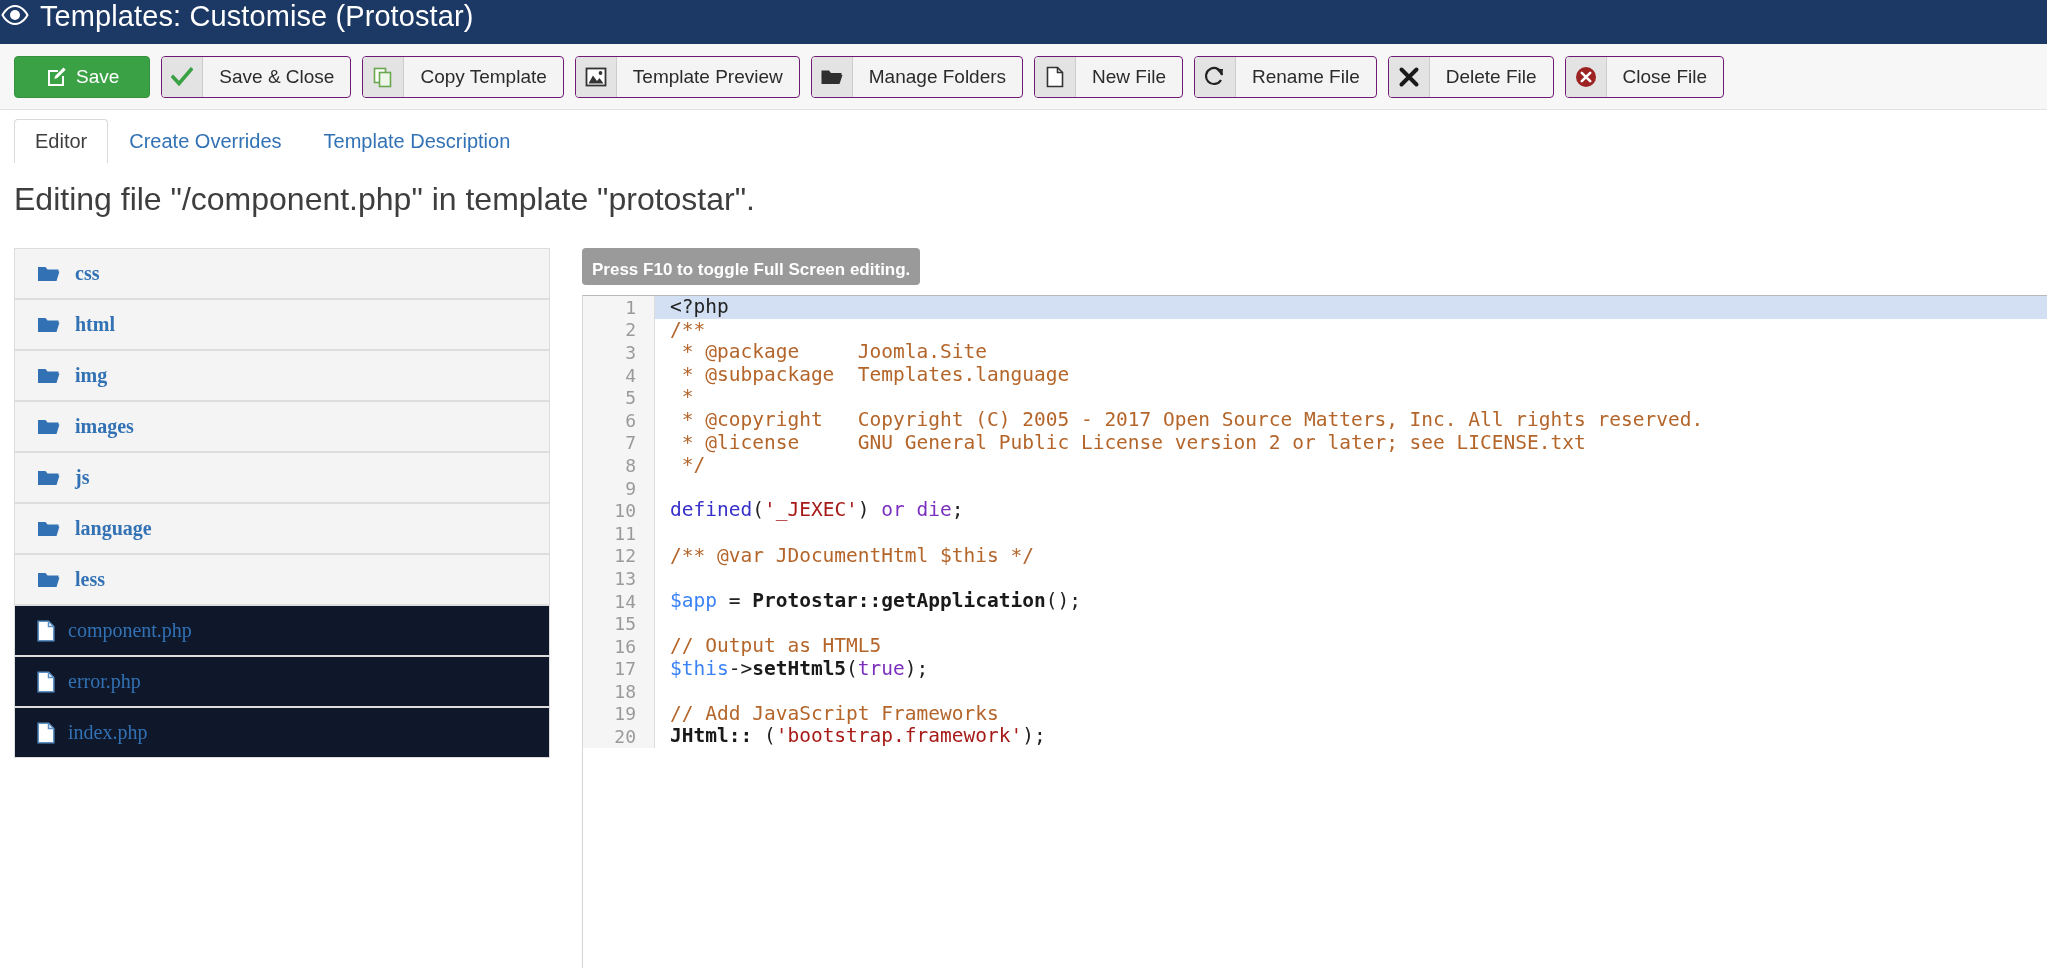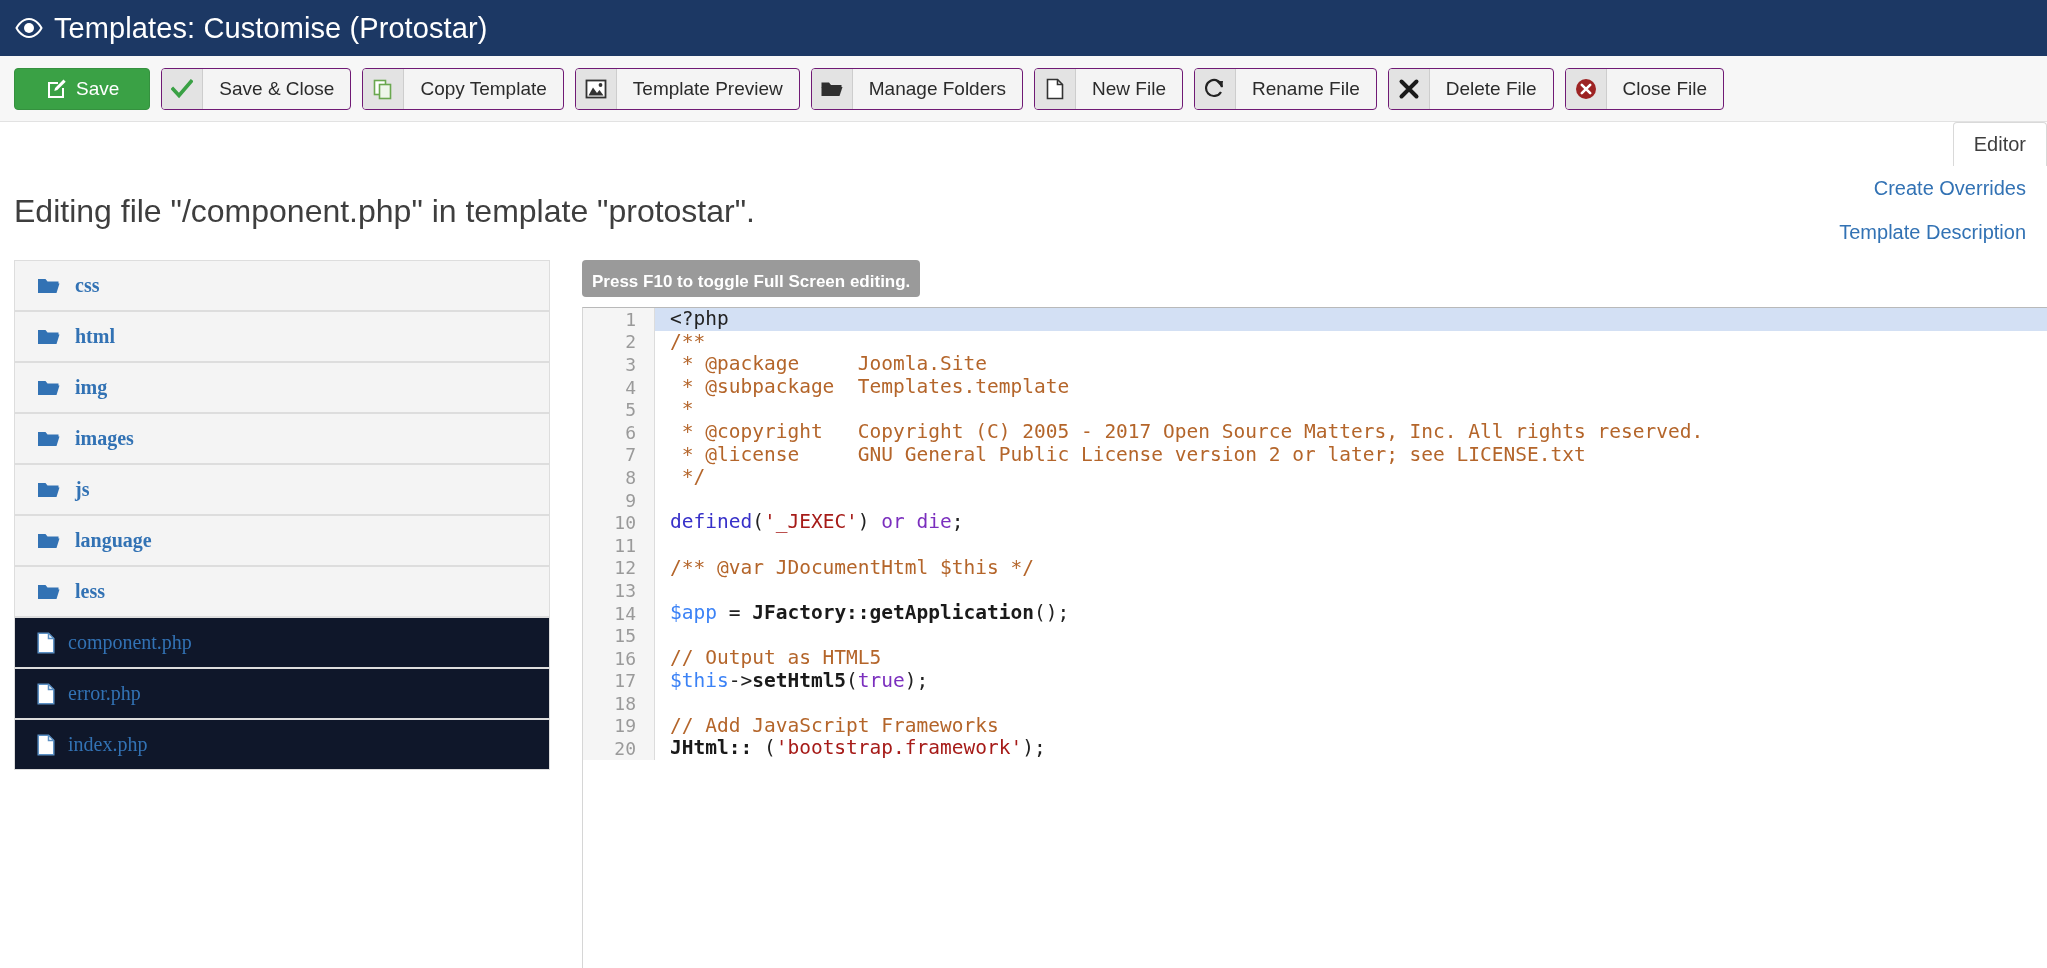--- a/index.html
+++ b/index.html
@@ -6,25 +6,23 @@
   html, body {
     margin: 0; padding: 0;
     width: 2047px; height: 968px;
     overflow: hidden;
     background: #ffffff;
     font-family: "Liberation Sans", sans-serif;
   }
 
   
   #header-bar {
-    height: 56px;
+    height: 44px;
     background: #1c3864;
     display: flex;
-    align-items: center;
-    padding-left: 14px;
   }
   #header-eye {
     width: 30px; height: 30px;
     display: flex; align-items: center; justify-content: center;
     margin-right: 10px;
   }
   #header-title {
     color: #ffffff;
     font-size: 29px;
     letter-spacing: 0.1px;
@@ -80,21 +78,20 @@
     display: flex; align-items: center;
   }
 
   
   #tabs {
     display: flex;
     align-items: flex-end;
     padding-left: 14px;
     height: 53px;
     background: #ffffff;
-    flex-direction: column;
   }
   .tab {
     padding: 11px 20px 12px 20px;
     font-size: 20px;
     color: #3272b4;
     cursor: pointer;
     border: 1px solid transparent;
     border-bottom: none;
     border-radius: 4px 4px 0 0;
     line-height: 1;
@@ -434,21 +431,21 @@
           <div class="code-line">
             <div class="ln">2</div>
             <div class="src"><span class="t-com">/**</span></div>
           </div>
           <div class="code-line">
             <div class="ln">3</div>
             <div class="src"><span class="t-com"> * @package     Joomla.Site</span></div>
           </div>
           <div class="code-line">
             <div class="ln">4</div>
-            <div class="src"><span class="t-com"> * @subpackage  Templates.template</span></div>
+            <div class="src"><span class="t-com"> * @subpackage  Templates.language</span></div>
           </div>
           <div class="code-line">
             <div class="ln">5</div>
             <div class="src"><span class="t-com"> *</span></div>
           </div>
           <div class="code-line">
             <div class="ln">6</div>
             <div class="src"><span class="t-com"> * @copyright   Copyright (C) 2005 - 2017 Open Source Matters, Inc. All rights reserved.</span></div>
           </div>
           <div class="code-line">
@@ -474,21 +471,21 @@
           <div class="code-line">
             <div class="ln">12</div>
             <div class="src"><span class="t-com">/** @var JDocumentHtml $this */</span></div>
           </div>
           <div class="code-line">
             <div class="ln">13</div>
             <div class="src">&nbsp;</div>
           </div>
           <div class="code-line">
             <div class="ln">14</div>
-            <div class="src"><span class="t-var">$app</span><span class="t-def"> = </span><span class="t-bold">JFactory::getApplication</span><span class="t-def">();</span></div>
+            <div class="src"><span class="t-var">$app</span><span class="t-def"> = </span><span class="t-bold">Protostar::getApplication</span><span class="t-def">();</span></div>
           </div>
           <div class="code-line">
             <div class="ln">15</div>
             <div class="src">&nbsp;</div>
           </div>
           <div class="code-line">
             <div class="ln">16</div>
             <div class="src"><span class="t-com">// Output as HTML5</span></div>
           </div>
           <div class="code-line">

